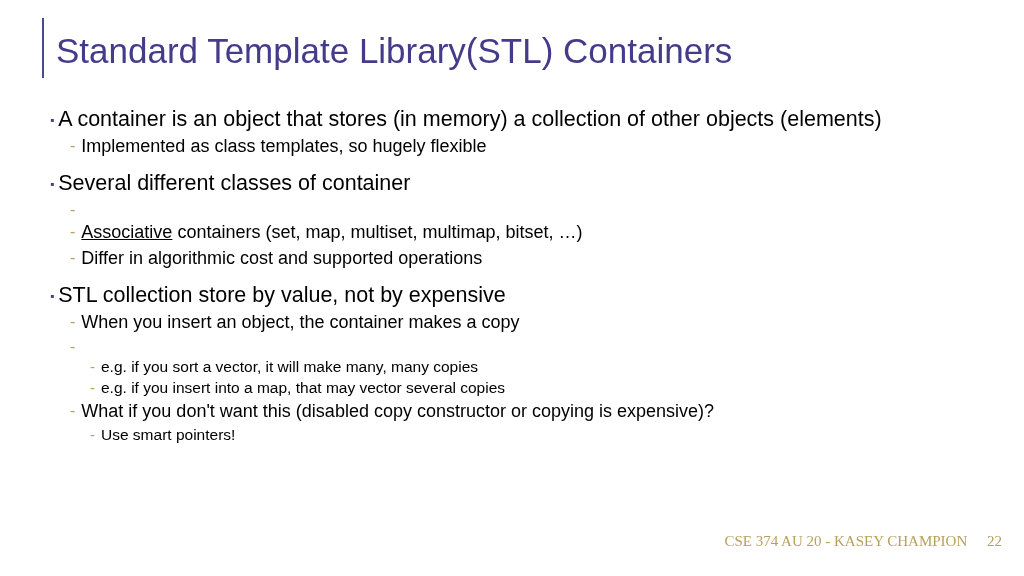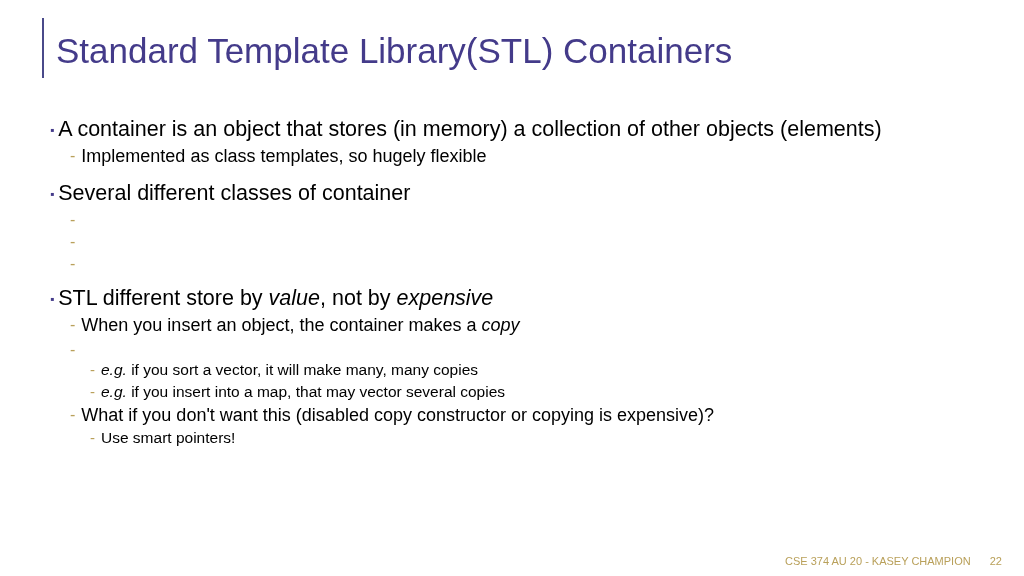--- a/index.html
+++ b/index.html
@@ -12,21 +12,21 @@
       overflow: hidden;
     }
     .slide {
       padding: 18px 50px 18px 42px;
       position: relative;
       height: 100%;
     }
     .title-wrap {
       border-left: 2px solid #4a4a8a;
       padding-left: 12px;
-      margin-bottom: 38px;
+      margin-bottom: 28px;
     }
     .title {
       color: #443b8a;
       font-size: 35px;
       font-weight: 400;
       line-height: 1.2;
       padding-top: 12px;
       padding-bottom: 6px;
     }
     .content { padding-left: 8px; }
@@ -79,29 +79,30 @@
       font-size: 15px;
       margin-right: 6px;
       margin-top: 1px;
       flex-shrink: 0;
     }
     .bullet-l3 .text {
       color: #000;
       font-size: 15.5px;
       line-height: 1.3;
     }
-    .italic { font-style: italic; }
+    .italic { }
     .underline { text-decoration: underline; }
     .group-gap { margin-top: 12px; }
     .footer {
       position: absolute;
-      bottom: 9px;
+      bottom: 26px;
       right: 22px;
-      font-size: 11px;
+      font-size: 15px;
       color: #b9a05a;
+      font-family: Liberation Serif, serif;
     }
     .footer .pg { margin-left: 16px; }
   </style>
 </head>
 <body>
 
 <div class="slide">
 
   <div class="title-wrap">
     <h1 class="title">Standard Template Library(STL)  Containers</h1>
@@ -120,28 +121,30 @@
 
     <div class="bullet-l1 group-gap">
       <span class="marker">▪</span>
       <span class="text">Several different classes of container</span>
     </div>
     <div class="bullet-l2">
       <span class="dash">-</span>
     </div>
     <div class="bullet-l2">
       <span class="dash">-</span>
+      <span class="text"><span class="underline">Associative</span><span> containers (set, map, multiset, multimap, bitset, …)</span></span>
     </div>
     <div class="bullet-l2">
       <span class="dash">-</span>
+      <span class="text">Differ in algorithmic cost and supported operations</span>
     </div>
 
     <div class="bullet-l1 group-gap">
       <span class="marker">▪</span>
-      <span class="text"><span>STL different store by </span><span class="italic">value</span><span>, not by </span><span class="italic">expensive</span></span>
+      <span class="text"><span>STL collection store by </span><span class="italic">value</span><span>, not by </span><span class="italic">expensive</span></span>
     </div>
     <div class="bullet-l2">
       <span class="dash">-</span>
       <span class="text"><span>When you insert an object, the container makes a </span><span class="italic">copy</span></span>
     </div>
     <div class="bullet-l2">
       <span class="dash">-</span>
     </div>
     <div class="bullet-l3">
       <span class="dash">-</span>

